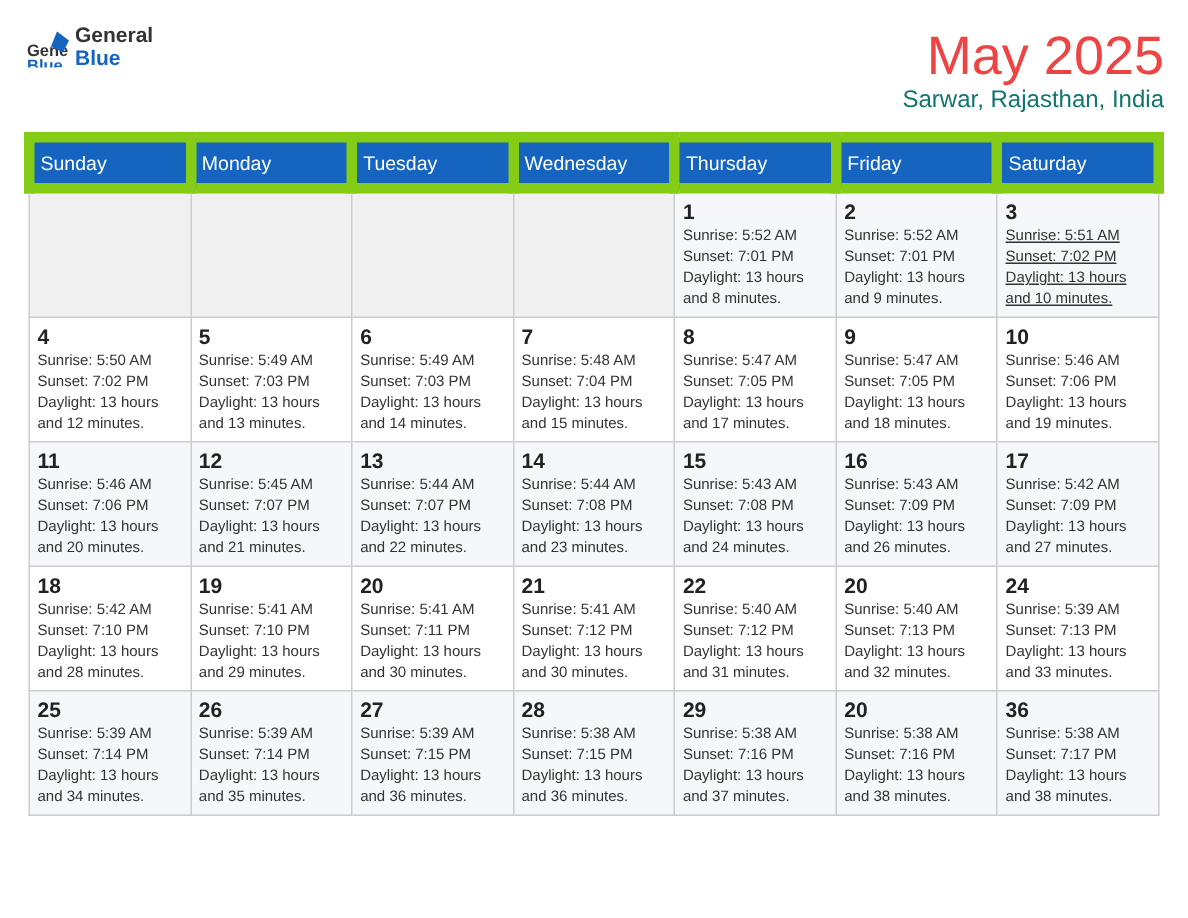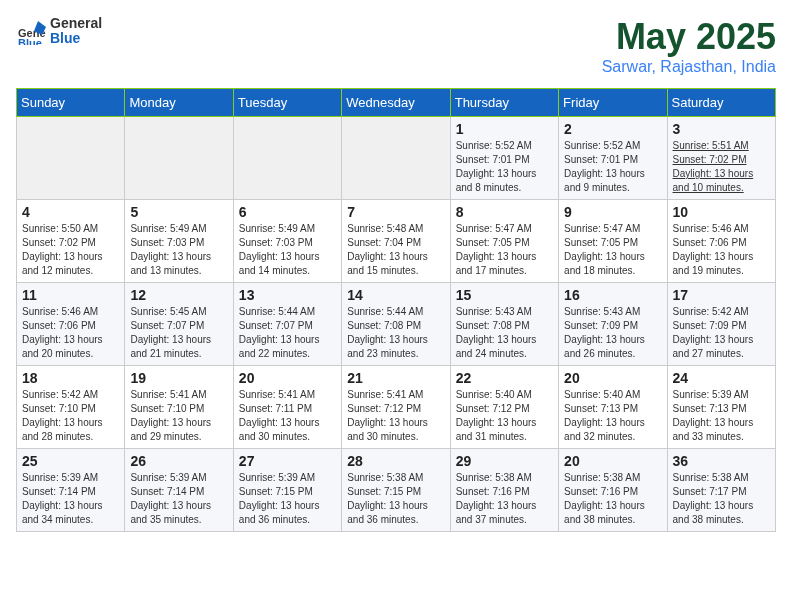--- a/index.html
+++ b/index.html
@@ -23,41 +23,41 @@
     .logo-icon {
       width: 28px;
       height: 28px;
       margin-left: 2px;
     }
     .title-area {
       text-align: right;
     }
     .calendar-title {
       font-size: 36px;
-      font-weight: bold;
-      color: #14532d;
+      font-weight: normal;
+      color: #ef4444;
     }
     .calendar-subtitle {
       font-size: 16px;
-      color: #3b82f6;
+      color: #0f766e;
       text-align: center;
     }
     table {
       width: 100%;
       border-collapse: collapse;
       font-size: 11px;
     }
     thead tr th {
       background-color: #1565c0;
       color: #fff;
       padding: 6px 4px;
       text-align: left;
       font-size: 13px;
       font-weight: normal;
-      border: 1px solid #84cc16;
+      border: 7px solid #84cc16;
     }
     tbody tr td {
       vertical-align: top;
       border: 1px solid #ccc;
       padding: 4px 5px;
       height: 80px;
       width: calc(100% / 7);
       background: #fff;
     }
     tbody tr:nth-child(odd) td {

